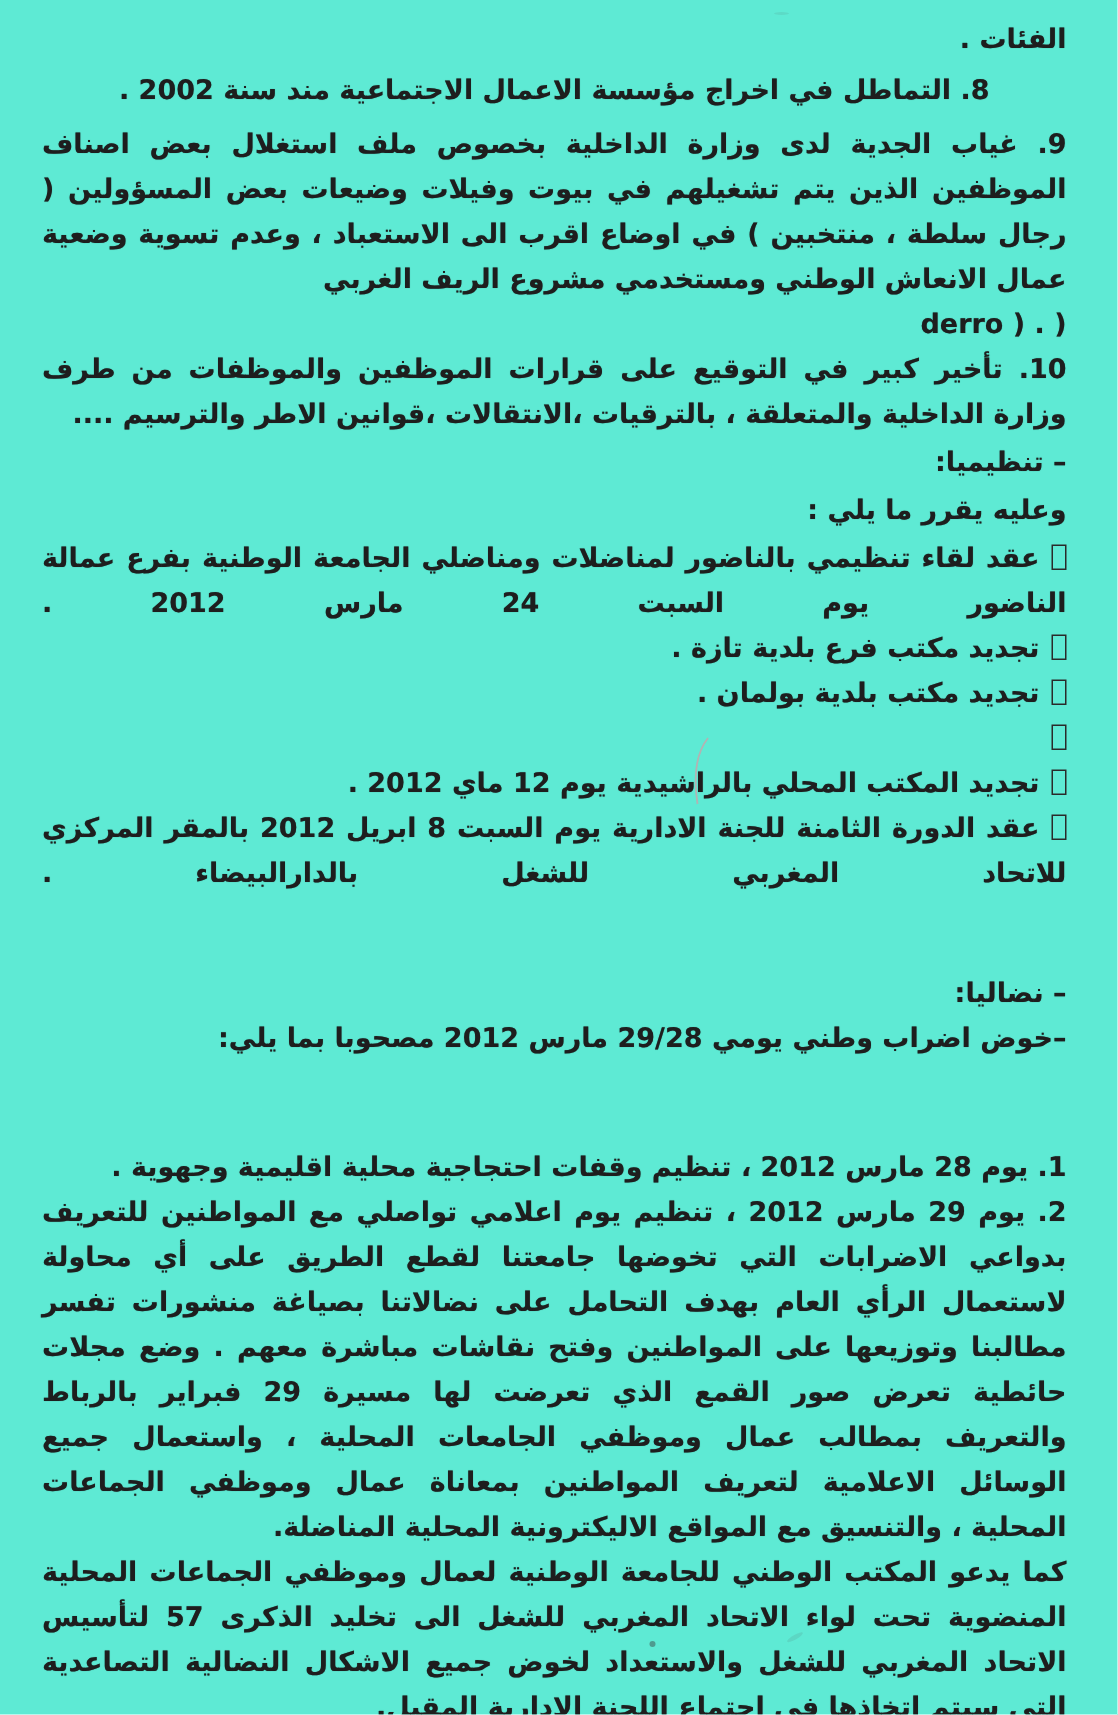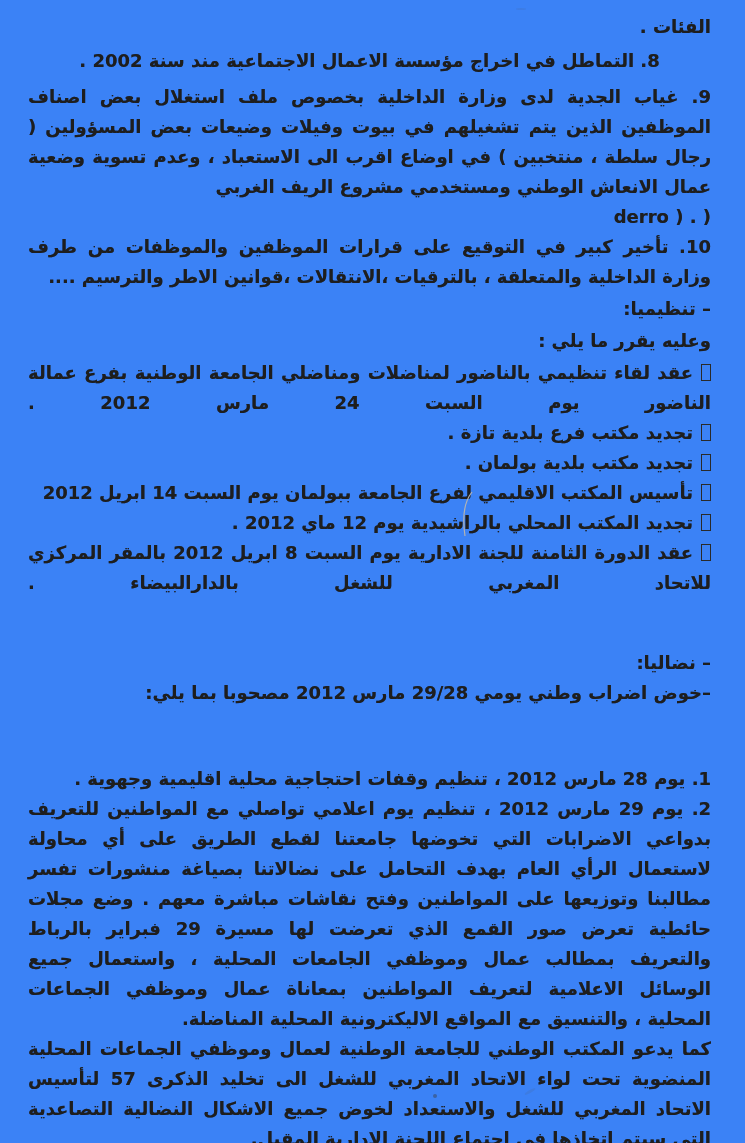--- a/index.html
+++ b/index.html
@@ -1,19 +1,19 @@
 <!DOCTYPE html>
 <html lang="ar"><head>
 <meta charset="utf-8">
 <style>
   html,body{margin:0;padding:0;background:#ffffff;}
   .page{
     position:relative;
     width:745px;height:1143px;
-    background:#3b82f6;
+    background:#5eead4;
     overflow:hidden;
     font-family:"DejaVu Sans",sans-serif;
     color:#1e1e1e;
     font-weight:700;
   }
   .doc{
     position:absolute;
     top:12px;right:34px;left:28px;
     direction:rtl;
     font-size:18px;
@@ -69,21 +69,21 @@
     <div class="line jlast mt2">
       <span class="box"></span><span>عقد لقاء تنظيمي بالناضور لمناضلات ومناضلي الجامعة الوطنية بفرع عمالة الناضور يوم السبت 24 مارس 2012 .</span>
     </div>
     <div class="line">
       <span class="box"></span><span>تجديد مكتب فرع بلدية تازة .</span>
     </div>
     <div class="line">
       <span class="box"></span><span>تجديد مكتب بلدية بولمان .</span>
     </div>
     <div class="line">
-      <span class="box"></span><span>تأسيس المكتب الاقليمي لفرع الجامعة ببولمان يوم السبت 14 ابريل 2012</span>
+      <span class="box"></span>
     </div>
     <div class="line">
       <span class="box"></span><span>تجديد المكتب المحلي بالراشيدية يوم 12 ماي 2012 .</span>
     </div>
     <div class="line jlast">
       <span class="box"></span><span>عقد الدورة الثامنة للجنة الادارية يوم السبت 8 ابريل 2012 بالمقر المركزي للاتحاد المغربي للشغل بالدارالبيضاء .</span>
     </div>
 
     <div class="line mt50">– نضاليا:</div>
 

